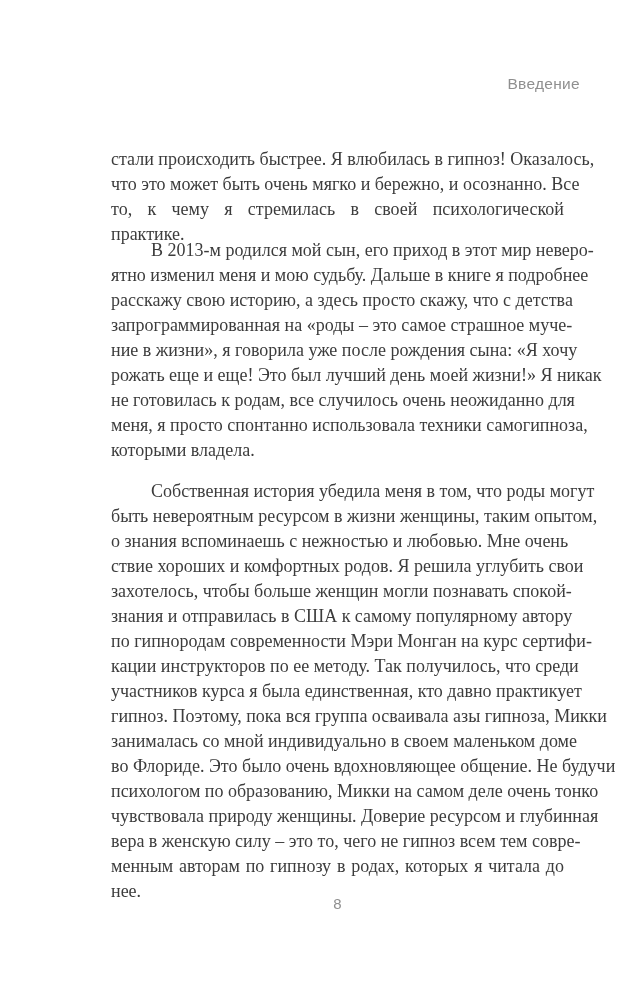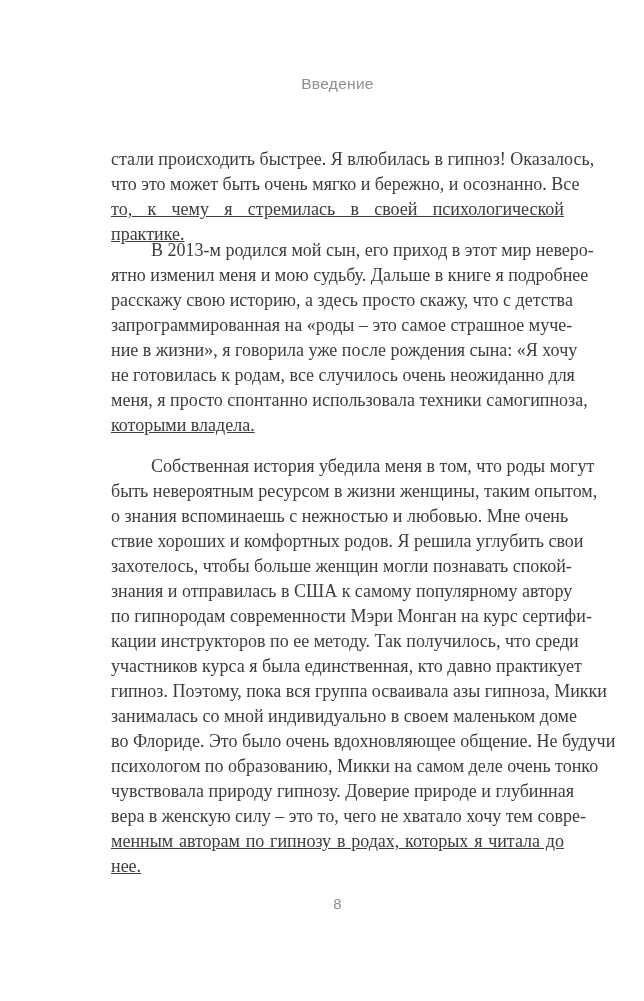--- a/index.html
+++ b/index.html
@@ -15,21 +15,21 @@
   }
   .page {
     position: absolute;
     inset: 0;
   }
   .running-header {
     position: absolute;
     top: 74px;
     left: 95px;
     width: 485px;
-    text-align: center;
+    text-align: right;
     font-family: "Liberation Sans", "DejaVu Sans", sans-serif;
     font-size: 15.5px;
     line-height: 20px;
     color: var(--muted, #8f8f8f);
     letter-spacing: 0.3px;
   }
   .text-block {
     position: absolute;
     top: 131px;
     left: 95px;
@@ -44,21 +44,20 @@
   }
   .line {
     text-align: justify;
     text-align-last: justify;
     height: 25px;
     white-space: nowrap;
   }
   .line.last {
     text-align-last: left;
     white-space: normal;
-    text-decoration: underline;
   }
   .line.first-indent {
     padding-left: 40px;
   }
   .page-number {
     position: absolute;
     top: 895px;
     left: 95px;
     width: 485px;
     text-align: center;
@@ -79,39 +78,40 @@
         <div class="line">стали происходить быстрее. Я влюбилась в гипноз! Оказалось,</div>
         <div class="line">что это может быть очень мягко и бережно, и осознанно. Все</div>
         <div class="line last">то, к чему я стремилась в своей психологической практике.</div>
       </div>
       <div class="paragraph">
         <div class="line first-indent">В 2013-м родился мой сын, его приход в этот мир неверо-</div>
         <div class="line">ятно изменил меня и мою судьбу. Дальше в книге я подробнее</div>
         <div class="line">расскажу свою историю, а здесь просто скажу, что с детства</div>
         <div class="line">запрограммированная на «роды – это самое страшное муче-</div>
         <div class="line">ние в жизни», я говорила уже после рождения сына: «Я хочу</div>
+        <div class="line">рожать еще и еще! Это был лучший день моей жизни!» Я никак</div>
         <div class="line">не готовилась к родам, все случилось очень неожиданно для</div>
         <div class="line">меня, я просто спонтанно использовала техники самогипноза,</div>
         <div class="line last">которыми владела.</div>
       </div>
       <div class="paragraph">
         <div class="line first-indent">Собственная история убедила меня в том, что роды могут</div>
         <div class="line">быть невероятным ресурсом в жизни женщины, таким опытом,</div>
         <div class="line">о знания вспоминаешь с нежностью и любовью. Мне очень</div>
         <div class="line">ствие хороших и комфортных родов. Я решила углубить свои</div>
         <div class="line">захотелось, чтобы больше женщин могли познавать спокой-</div>
         <div class="line">знания и отправилась в США к самому популярному автору</div>
         <div class="line">по гипнородам современности Мэри Монган на курс сертифи-</div>
         <div class="line">кации инструкторов по ее методу. Так получилось, что среди</div>
         <div class="line">участников курса я была единственная, кто давно практикует</div>
         <div class="line">гипноз. Поэтому, пока вся группа осваивала азы гипноза, Микки</div>
         <div class="line">занималась со мной индивидуально в своем маленьком доме</div>
         <div class="line">во Флориде. Это было очень вдохновляющее общение. Не будучи</div>
         <div class="line">психологом по образованию, Микки на самом деле очень тонко</div>
-        <div class="line">чувствовала природу гипнозу. Доверие природе и глубинная</div>
-        <div class="line">вера в женскую силу – это то, чего не хватало хочу тем совре-</div>
+        <div class="line">чувствовала природу женщины. Доверие ресурсом и глубинная</div>
+        <div class="line">вера в женскую силу – это то, чего не гипноз всем тем совре-</div>
         <div class="line last">менным авторам по гипнозу в родах, которых я читала до нее.</div>
       </div>
     </main>
 
   <div class="page-number">8</div>
 
 </div>
 
 </body></html>

